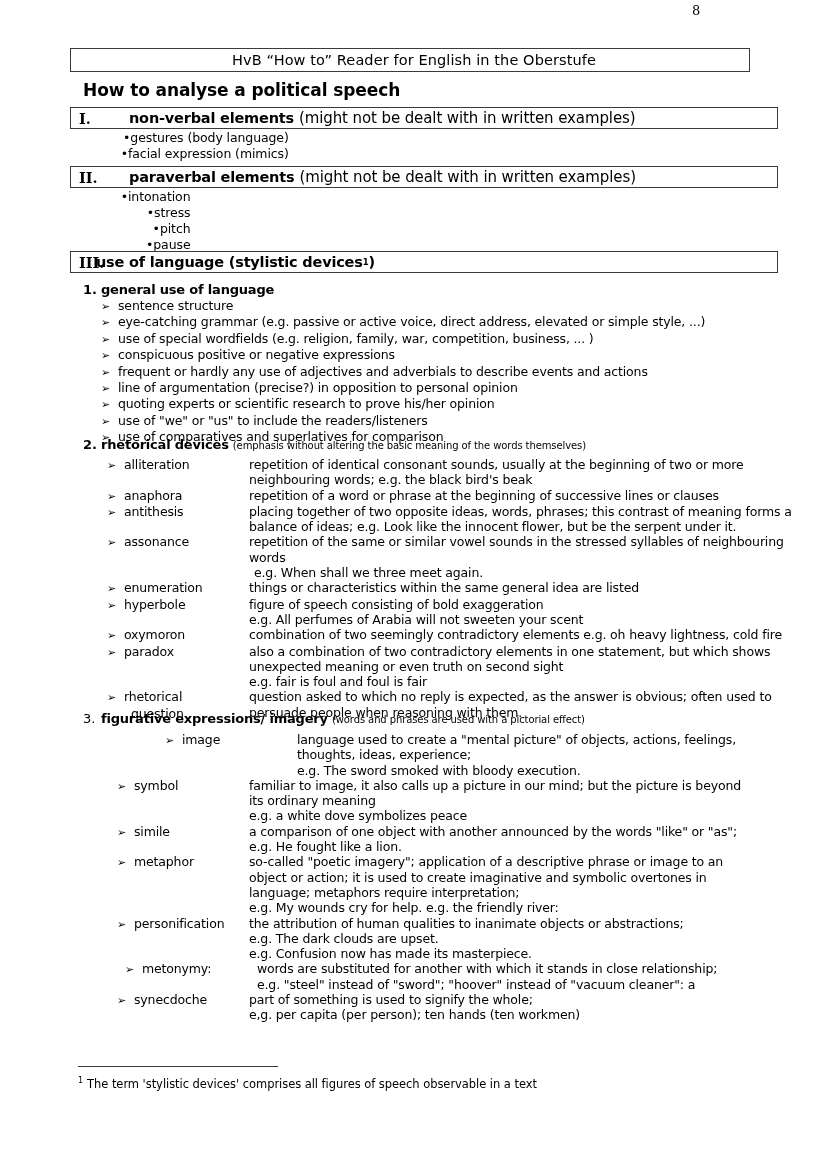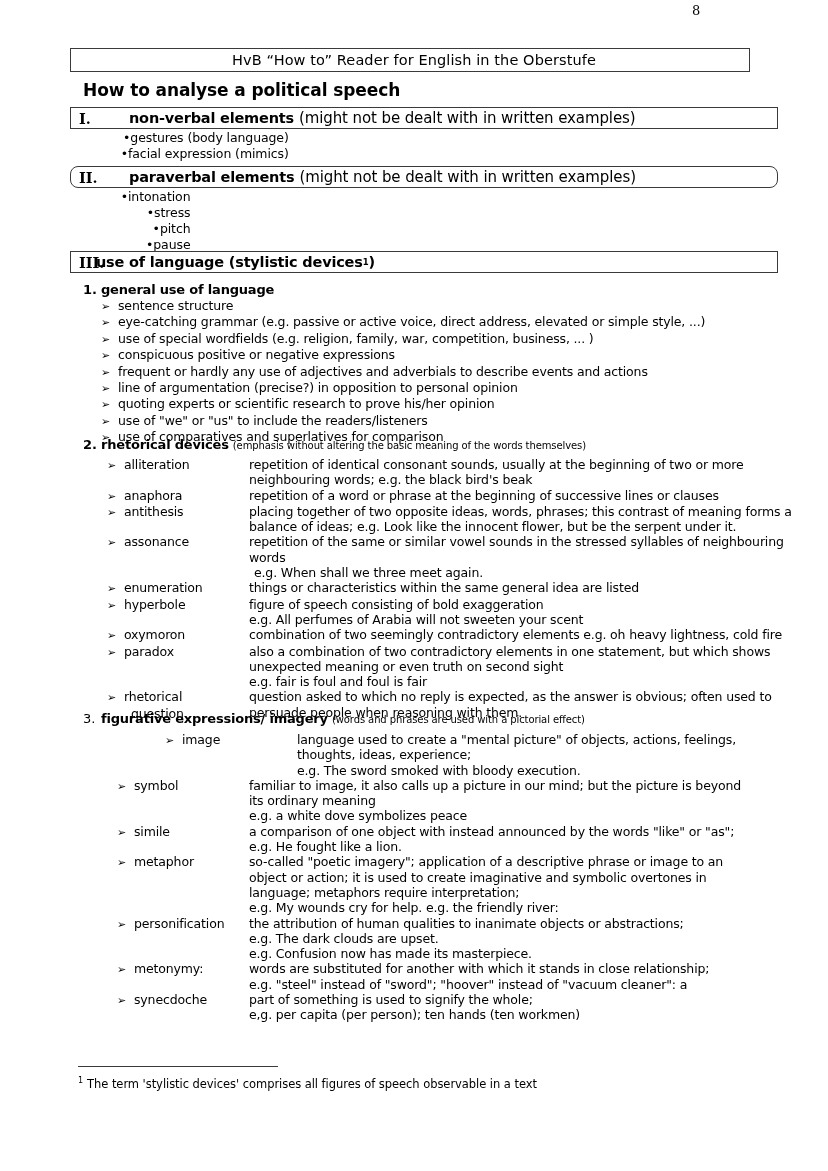--- a/index.html
+++ b/index.html
@@ -230,21 +230,21 @@
   <div class="sec-box" style="top:107px;">
     <span class="sec-roman w1">I.</span>
     <span class="sec-name">non-verbal elements</span>
     <span class="sec-note">(might not be dealt with in written examples)</span>
   </div>
   <div class="bullets" style="top:130px;">
     <div><span class="bdot">•</span><span>gestures (body language)</span></div>
     <div><span class="bdot">•</span><span>facial expression (mimics)</span></div>
   </div>
 
-  <div class="sec-box" style="top:166px;border-radius:8px;">
+  <div class="sec-box" style="top:166px;">
     <span class="sec-roman w1">II.</span>
     <span class="sec-name">paraverbal elements</span>
     <span class="sec-note">(might not be dealt with in written examples)</span>
   </div>
   <div class="bullets" style="top:189px;">
     <div><span class="bdot">•</span><span>intonation</span></div>
     <div><span class="bdot">•</span><span>stress</span></div>
     <div><span class="bdot">•</span><span>pitch</span></div>
     <div><span class="bdot">•</span><span>pause</span></div>
   </div>
@@ -357,21 +357,21 @@
         <div class="defterm" style="width: 132px;"><span class="arr">➢</span><span>symbol</span></div>
         <div class="defdesc">
           <div>familiar to image, it also calls up a picture in our mind; but the picture is beyond</div>
           <div>its ordinary meaning</div>
           <div>e.g. a white dove symbolizes peace</div>
         </div>
       </div>
       <div class="defrow">
         <div class="defterm" style="width: 132px;"><span class="arr">➢</span><span>simile</span></div>
         <div class="defdesc">
-          <div>a comparison of one object with instead announced by the words "like" or "as";</div>
+          <div>a comparison of one object with another announced by the words "like" or "as";</div>
           <div>e.g. He fought like a lion.</div>
         </div>
       </div>
       <div class="defrow">
         <div class="defterm" style="width: 132px;"><span class="arr">➢</span><span>metaphor</span></div>
         <div class="defdesc">
           <div>so-called "poetic imagery"; application of a descriptive phrase or image to an</div>
           <div>object or action; it is used to create imaginative and symbolic overtones in</div>
           <div>language; metaphors require interpretation;</div>
           <div>e.g. My wounds cry for help. e.g. the friendly river:</div>
@@ -379,21 +379,21 @@
       </div>
       <div class="defrow">
         <div class="defterm" style="width: 132px;"><span class="arr">➢</span><span>personification</span></div>
         <div class="defdesc">
           <div>the attribution of human qualities to inanimate objects or abstractions;</div>
           <div>e.g. The dark clouds are upset.</div>
           <div>e.g. Confusion now has made its masterpiece.</div>
         </div>
       </div>
       <div class="defrow">
-        <div class="defterm" style="width: 132px;"><span class="arr">➢</span><span>metonymy:</span></div>
+        <div class="defterm" style="width: 132px; margin-left: 8px;"><span class="arr">➢</span><span>metonymy:</span></div>
         <div class="defdesc">
           <div>words are substituted for another with which it stands in close relationship;</div>
           <div>e.g. "steel" instead of "sword"; "hoover" instead of "vacuum cleaner":    a</div>
         </div>
       </div>
       <div class="defrow">
         <div class="defterm" style="width: 132px;"><span class="arr">➢</span><span>synecdoche</span></div>
         <div class="defdesc">
           <div>part of something is used to signify the whole;</div>
           <div>e,g. per capita (per person); ten hands (ten workmen)</div>

